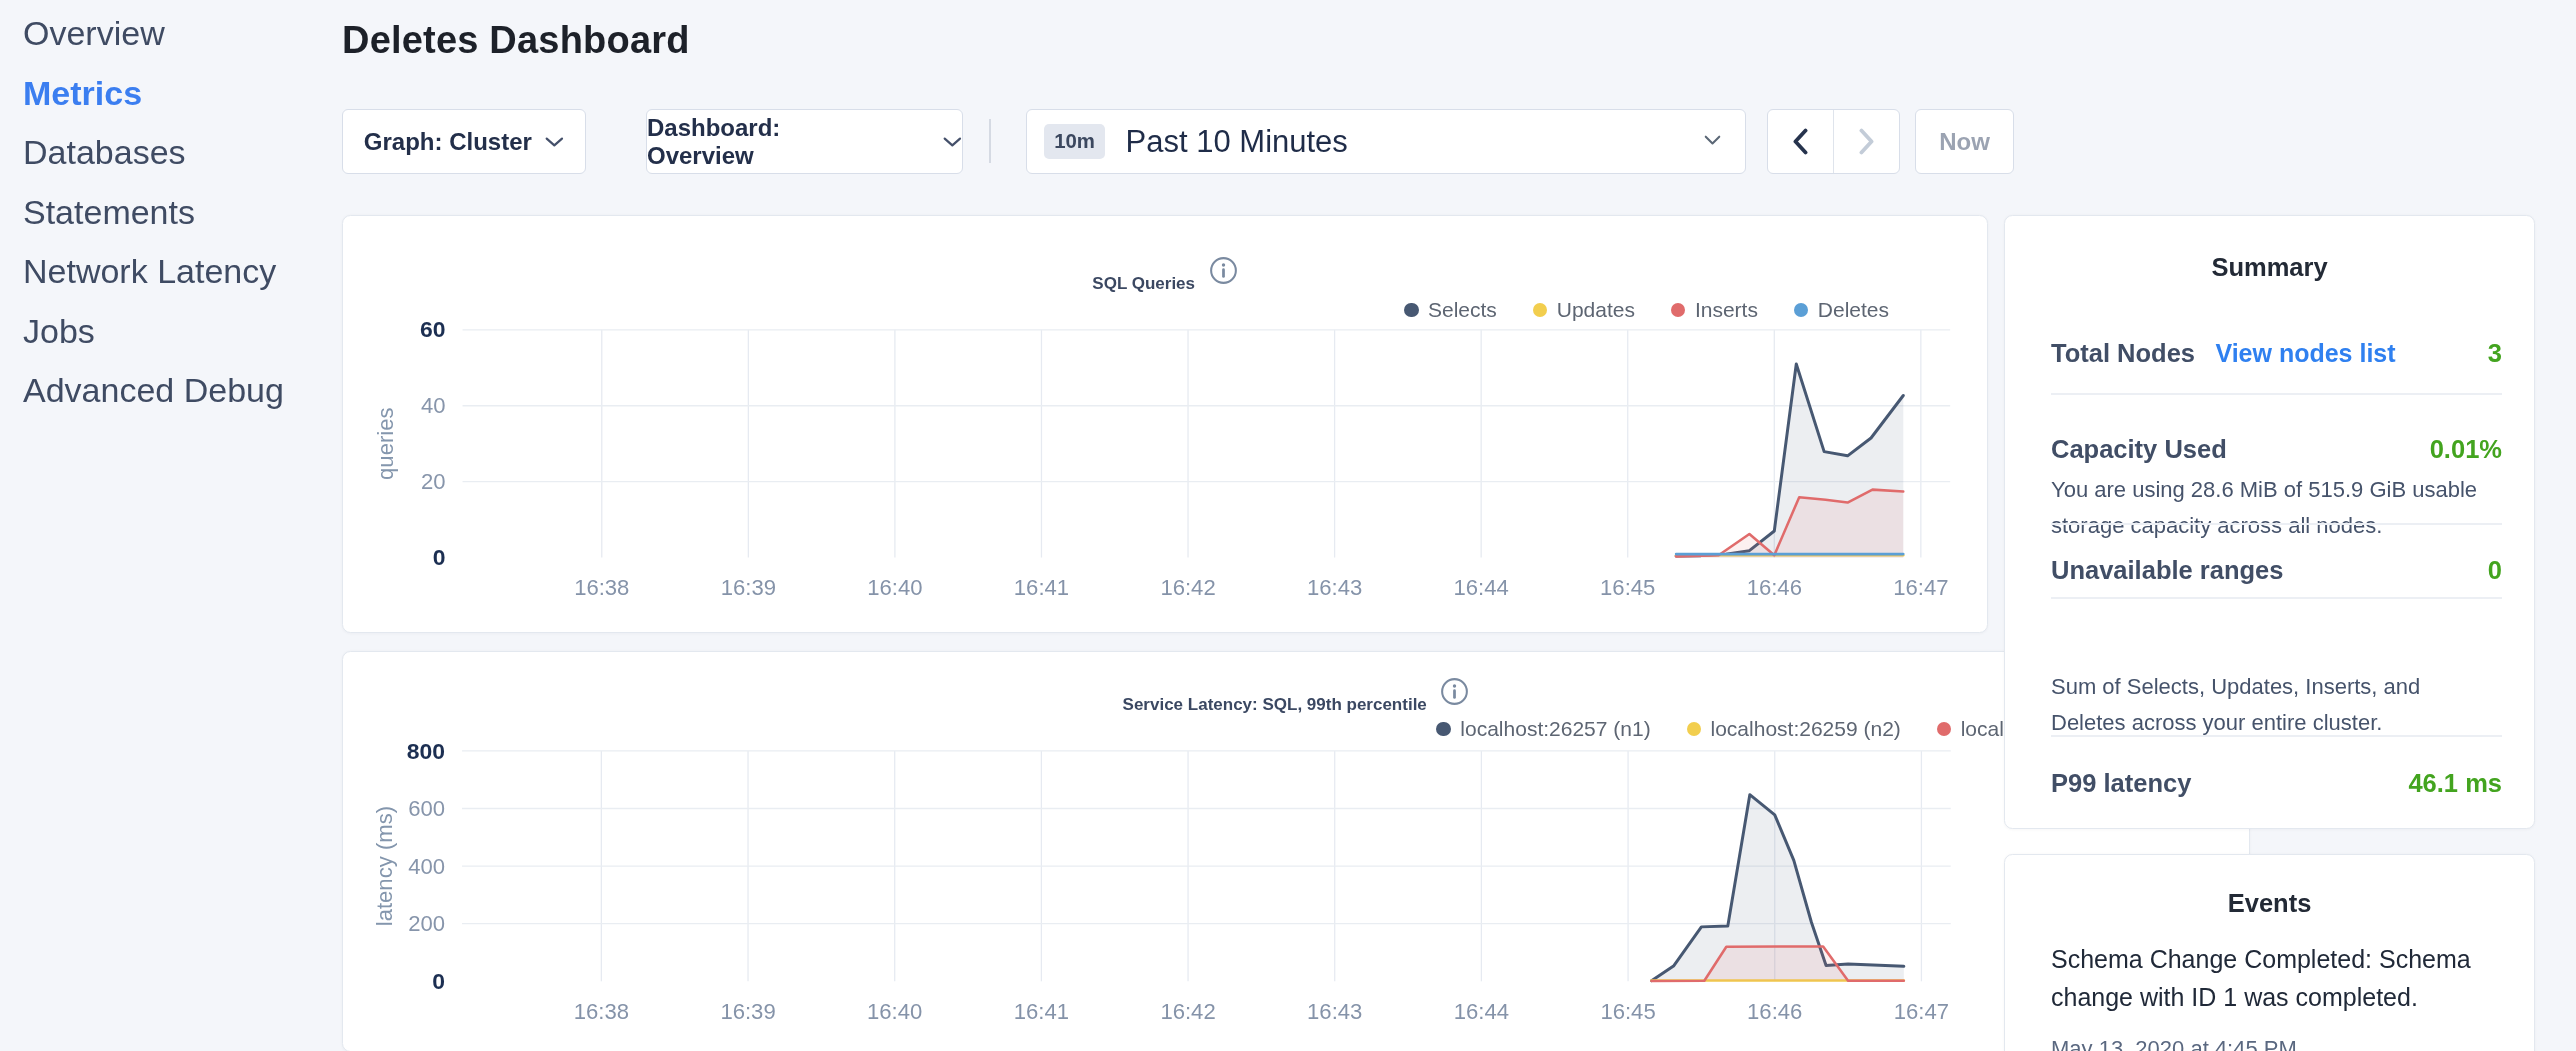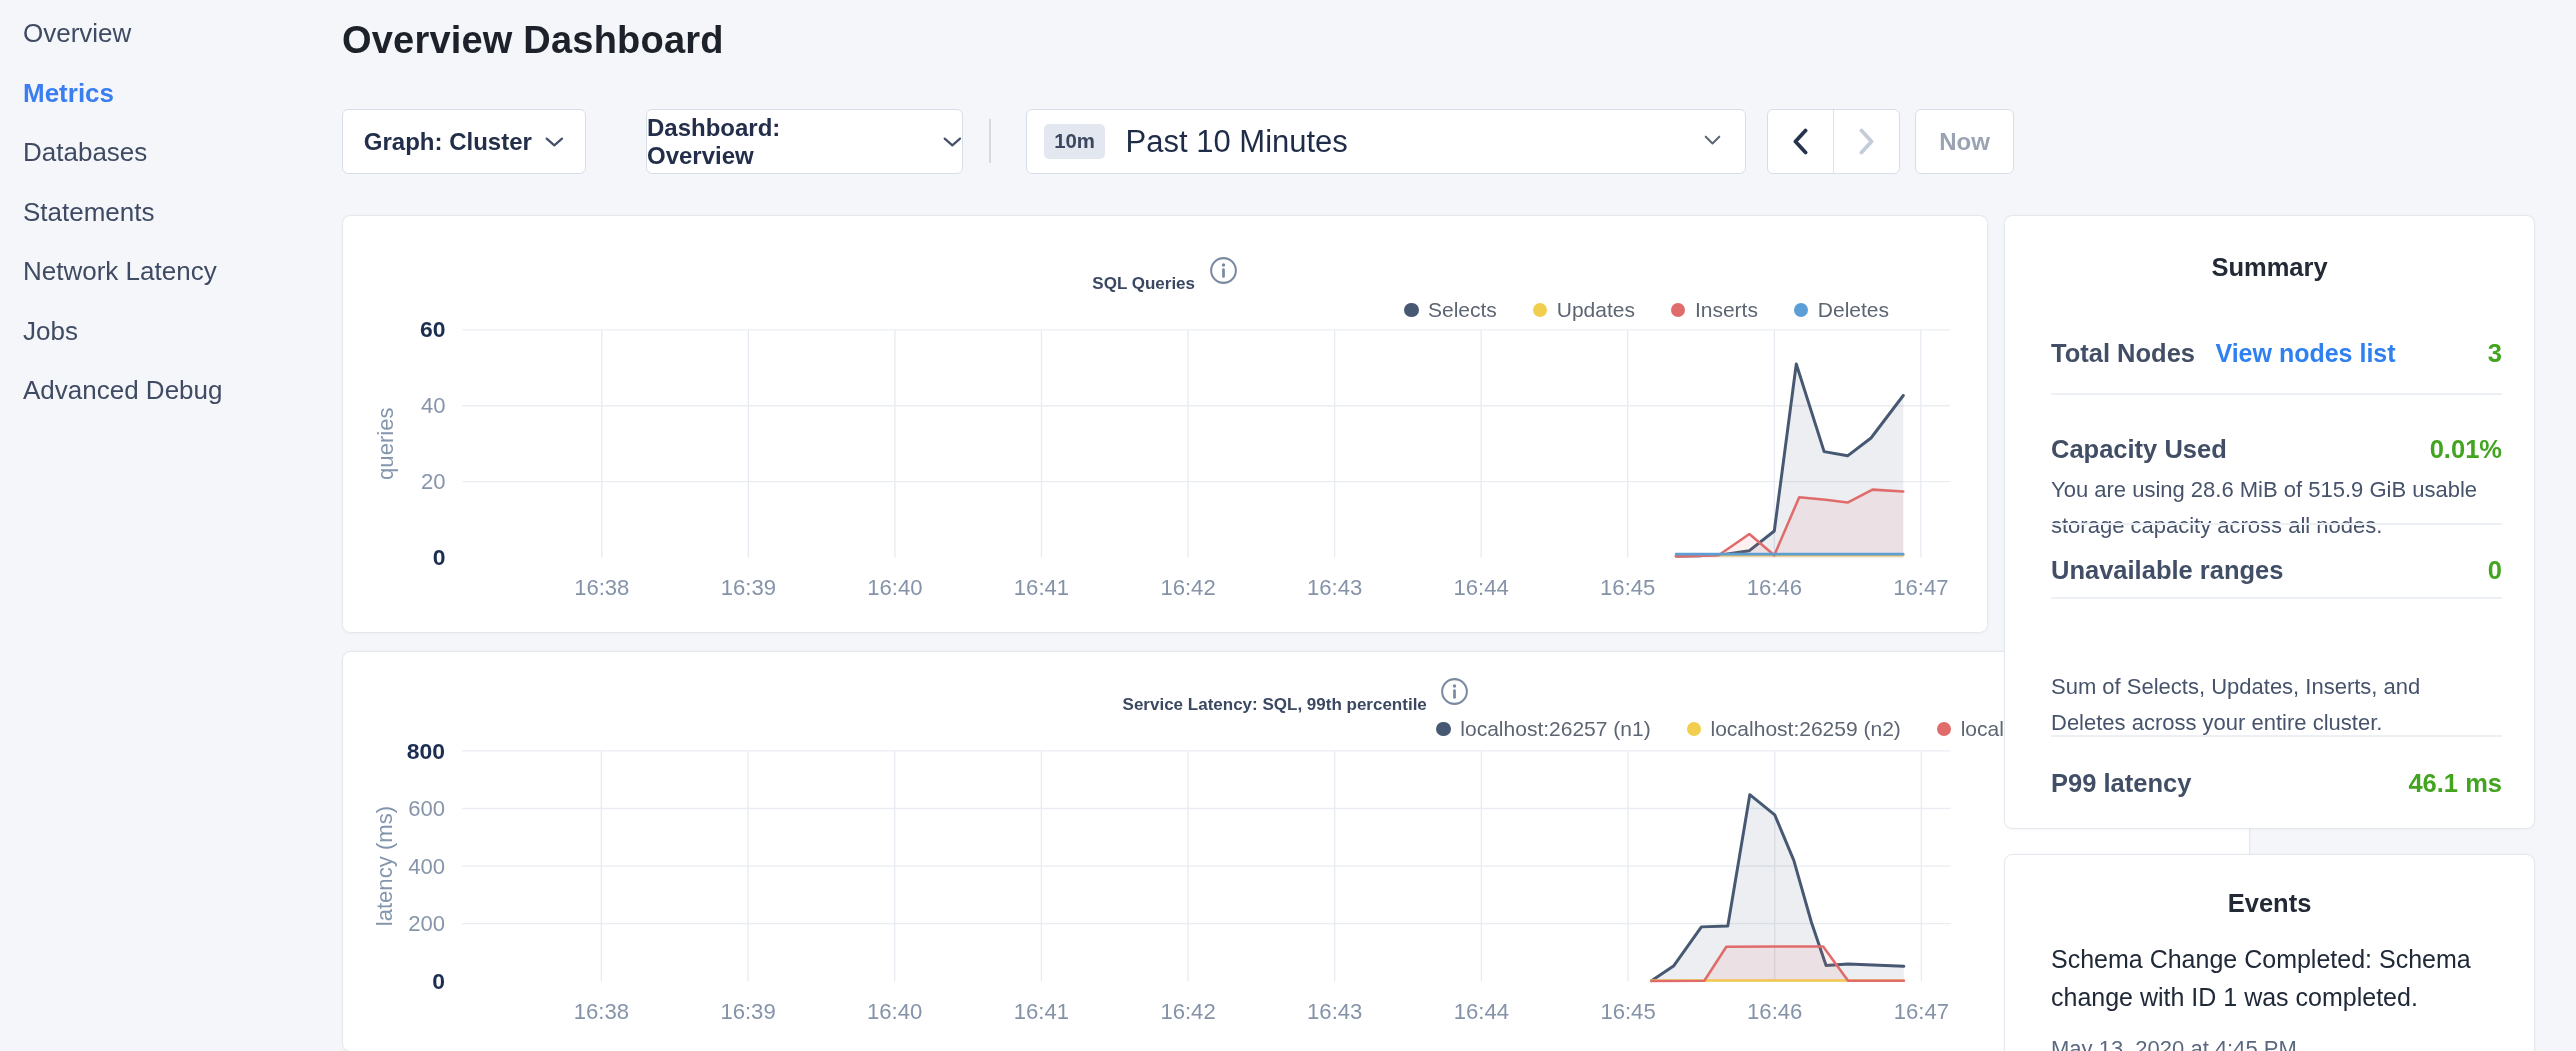--- a/index.html
+++ b/index.html
@@ -1,20 +1,20 @@
 <!DOCTYPE html>
 <html style="font-size:13.6px"><head>
 <meta charset="utf-8">
 <style>
   * { margin:0; padding:0; box-sizing:border-box; }
   html,body { width:2576px; height:1051px; overflow:hidden; }
   body { background:#f4f6fa; font-family:"Liberation Sans", sans-serif; position:relative; color:#222; }
 
   
-  .sidebar-item { position:absolute; left:23px; font-size:26px; color:#3f4b63; line-height:37px; cursor:pointer; text-decoration:none; display:block; }
+  .sidebar-item { position:absolute; left:23px; font-size:34px; color:#3f4b63; line-height:37px; cursor:pointer; text-decoration:none; display:block; }
   .sidebar-item.active { color:#3b7ef0; font-weight:700; }
 
   
   .page-title { position:absolute; left:342px; top:18.7px; font-size:38px; font-weight:600; color:#1d2129; letter-spacing:0.2px; }
 
   
   .ctl { position:absolute; top:109px; height:65px; background:#fff; border:1.7px solid #d8dee9; border-radius:6px; display:flex; align-items:center; justify-content:center; cursor:pointer; }
   .drop-label { font-size:24px; font-weight:700; color:#232f4a; }
   .chev { margin-left:13.6px; display:inline-flex; }
   .ctl-divider { position:absolute; left:989px; top:119px; width:1.7px; height:44px; background:#d5dae3; }
@@ -54,21 +54,21 @@
 <nav>
   <a class="sidebar-item" style="top:15.3px">Overview</a>
   <a class="sidebar-item active" style="top:75px">Metrics</a>
   <a class="sidebar-item" style="top:134px">Databases</a>
   <a class="sidebar-item" style="top:194px">Statements</a>
   <a class="sidebar-item" style="top:253px">Network Latency</a>
   <a class="sidebar-item" style="top:313px">Jobs</a>
   <a class="sidebar-item" style="top:372px">Advanced Debug</a>
 </nav>
 
-<h1 class="page-title">Overview Dashboard</h1>
+<h1 class="page-title">Deletes Dashboard</h1>
 
 <div class="ctl" style="left:342px; width:244px;">
   <span class="drop-label">Graph: Cluster</span>
   <span class="chev">
     <svg width="18.7" height="12" viewBox="0 0 22 14">
         <polyline points="2,3 11,11 20,3" fill="none" stroke="#44506a" stroke-width="2.6" stroke-linecap="round" stroke-linejoin="round"></polyline>
       </svg>
   </span>
 </div>
 

